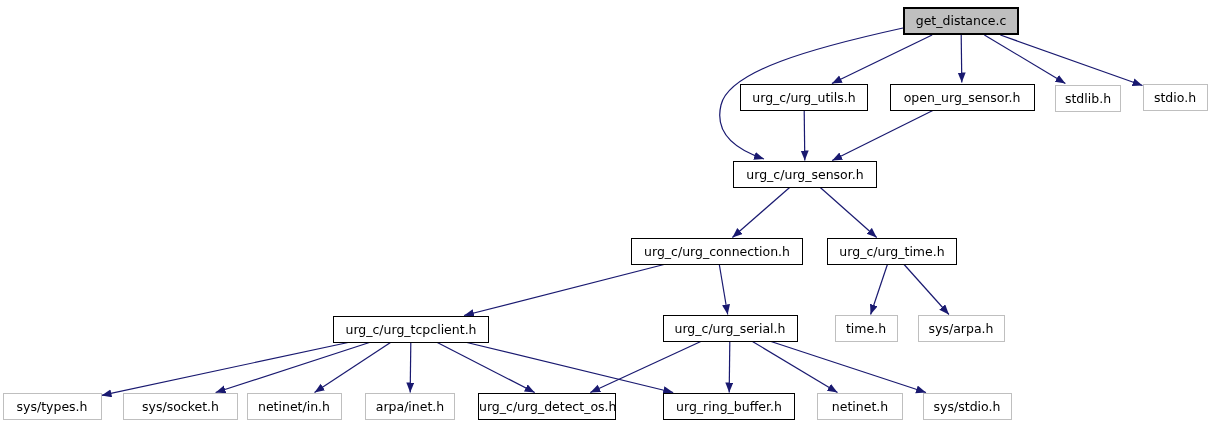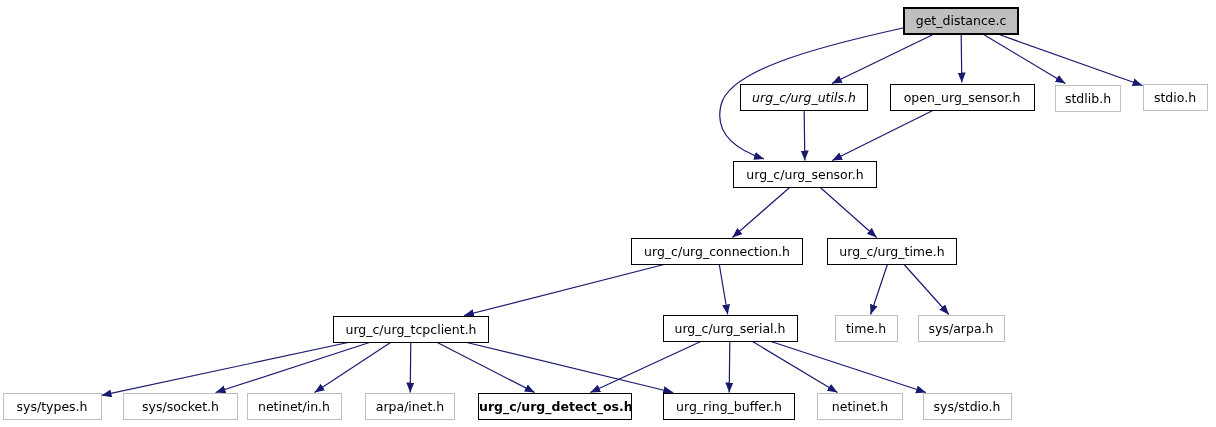--- a/index.html
+++ b/index.html
@@ -54,33 +54,33 @@
       <line x1="410.8" y1="342.5" x2="410.2" y2="392.5" stroke="#191970" stroke-width="1.2" marker-end="url(#arrowhead)"></line>
       <line x1="437.3" y1="342.5" x2="534.7" y2="392.5" stroke="#191970" stroke-width="1.2" marker-end="url(#arrowhead)"></line>
       <line x1="466.8" y1="342.5" x2="673.2" y2="392.5" stroke="#191970" stroke-width="1.2" marker-end="url(#arrowhead)"></line>
       <line x1="700.8" y1="341.5" x2="590.3" y2="392.5" stroke="#191970" stroke-width="1.2" marker-end="url(#arrowhead)"></line>
       <line x1="729.8" y1="341.5" x2="729.2" y2="392.5" stroke="#191970" stroke-width="1.2" marker-end="url(#arrowhead)"></line>
       <line x1="752.5" y1="341.5" x2="837.5" y2="392.5" stroke="#191970" stroke-width="1.2" marker-end="url(#arrowhead)"></line>
       <line x1="771.0" y1="341.5" x2="926.0" y2="392.5" stroke="#191970" stroke-width="1.2" marker-end="url(#arrowhead)"></line>
     </svg>
   <div id="node-layer">
       <div class="node root" style="left: 903px; top: 7px; width: 116px; height: 28px; line-height: 24px;">get_distance.c</div>
-      <div class="node documented" style="left: 740px; top: 83.5px; width: 128px; height: 27px; line-height: 25px; font-style: italic;">urg_c/urg_utils.h</div>
+      <div class="node documented" style="left: 740px; top: 83.5px; width: 128px; height: 27px; line-height: 25px;">urg_c/urg_utils.h</div>
       <div class="node documented" style="left: 889.5px; top: 84px; width: 145px; height: 27px; line-height: 25px;">open_urg_sensor.h</div>
       <div class="node external" style="left: 1055px; top: 85px; width: 66px; height: 27px; line-height: 25px;">stdlib.h</div>
       <div class="node external" style="left: 1142.5px; top: 83.5px; width: 65px; height: 27px; line-height: 25px;">stdio.h</div>
       <div class="node documented" style="left: 733px; top: 160.5px; width: 144px; height: 27px; line-height: 25px;">urg_c/urg_sensor.h</div>
       <div class="node documented" style="left: 631px; top: 237.5px; width: 172px; height: 27px; line-height: 25px;">urg_c/urg_connection.h</div>
       <div class="node documented" style="left: 827px; top: 237.5px; width: 130px; height: 27px; line-height: 25px;">urg_c/urg_time.h</div>
       <div class="node documented" style="left: 333px; top: 315.5px; width: 156px; height: 27px; line-height: 25px;">urg_c/urg_tcpclient.h</div>
       <div class="node documented" style="left: 662.5px; top: 314.5px; width: 135px; height: 27px; line-height: 25px;">urg_c/urg_serial.h</div>
       <div class="node external" style="left: 834.5px; top: 314.5px; width: 63px; height: 27px; line-height: 25px;">time.h</div>
       <div class="node external" style="left: 917.5px; top: 314.5px; width: 87px; height: 27px; line-height: 25px;">sys/arpa.h</div>
       <div class="node external" style="left: 2.5px; top: 392.5px; width: 99px; height: 27px; line-height: 25px;">sys/types.h</div>
       <div class="node external" style="left: 123px; top: 392.5px; width: 115px; height: 27px; line-height: 25px; text-align: center;">sys/socket.h</div>
       <div class="node external" style="left: 246.5px; top: 392.5px; width: 95px; height: 27px; line-height: 25px;">netinet/in.h</div>
       <div class="node external" style="left: 365px; top: 392.5px; width: 90px; height: 27px; line-height: 25px;">arpa/inet.h</div>
-      <div class="node documented" style="left: 478px; top: 392.5px; width: 154px; height: 27px; line-height: 25px; font-weight: bold;">urg_c/urg_detect_os.h</div>
+      <div class="node documented" style="left: 478px; top: 392.5px; width: 138px; height: 27px; line-height: 25px;">urg_c/urg_detect_os.h</div>
       <div class="node documented" style="left: 663px; top: 392.5px; width: 132px; height: 27px; line-height: 25px;">urg_ring_buffer.h</div>
       <div class="node external" style="left: 817px; top: 392.5px; width: 86px; height: 27px; line-height: 25px;">netinet.h</div>
       <div class="node external" style="left: 922.5px; top: 392.5px; width: 89px; height: 27px; line-height: 25px;">sys/stdio.h</div>
     </div>
 </div>
 
 </body></html>

